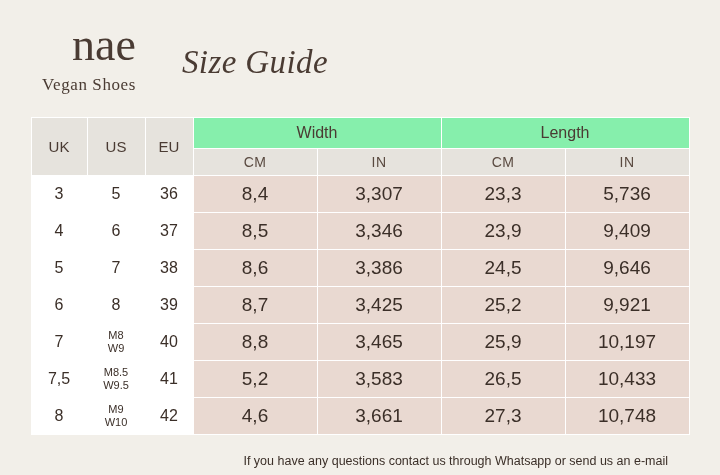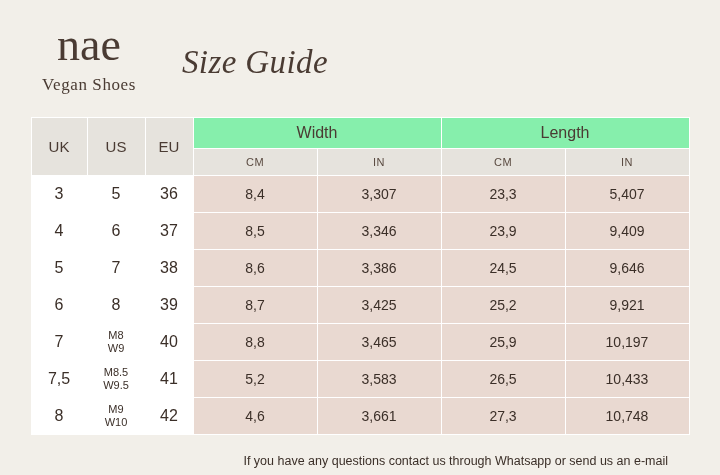--- a/index.html
+++ b/index.html
@@ -24,21 +24,21 @@
   
   .header {
     display: flex;
     align-items: flex-start;
     gap: 46px;
     padding-left: 12px;
   }
   .logo {
     display: flex;
     flex-direction: column;
-    align-items: center;
+    align-items: flex-end;
     line-height: 1;
   }
   .logo-main {
     font-family: "Liberation Serif", serif;
     font-size: 46px;
     letter-spacing: 0px;
     color: #4a3b33;
     font-weight: normal;
   }
   .logo-sub {
@@ -84,39 +84,39 @@
   }
   .hdr-group {
     background: #86efac;
     color: #4a3b33;
     font-size: 16px;
     height: 28px;
   }
   .hdr-unit {
     background: #e6e3dd;
     color: #5a4a40;
-    font-size: 11px;
+    font-size: 14px;
     height: 24px;
     letter-spacing: 0.4px;
   }
   
   .cell-size {
     background: #ffffff;
     color: #3b2f28;
     font-size: 16px;
     height: 34px;
   }
   .cell-size.small {
     font-size: 11px;
     line-height: 1.15;
   }
   .cell-meas {
     background: #e9d9d1;
     color: #3b2f28;
-    font-size: 14px;
+    font-size: 19px;
     height: 34px;
   }
   .col-uk { width: 56px; }
   .col-us { width: 58px; }
   .col-eu { width: 48px; }
   .col-m  { width: 124px; }
 
   
   .footer {
     margin-top: 16px;
@@ -168,21 +168,21 @@
         </tr>
       </thead>
       <tbody id="table-body">
           <tr>
             <td class="cell-size">3</td>
             <td class="cell-size">5</td>
             <td class="cell-size">36</td>
             <td class="cell-meas">8,4</td>
             <td class="cell-meas">3,307</td>
             <td class="cell-meas">23,3</td>
-            <td class="cell-meas">5,407</td>
+            <td class="cell-meas">5,736</td>
           </tr>
           <tr>
             <td class="cell-size">4</td>
             <td class="cell-size">6</td>
             <td class="cell-size">37</td>
             <td class="cell-meas">8,5</td>
             <td class="cell-meas">3,346</td>
             <td class="cell-meas">23,9</td>
             <td class="cell-meas">9,409</td>
           </tr>

